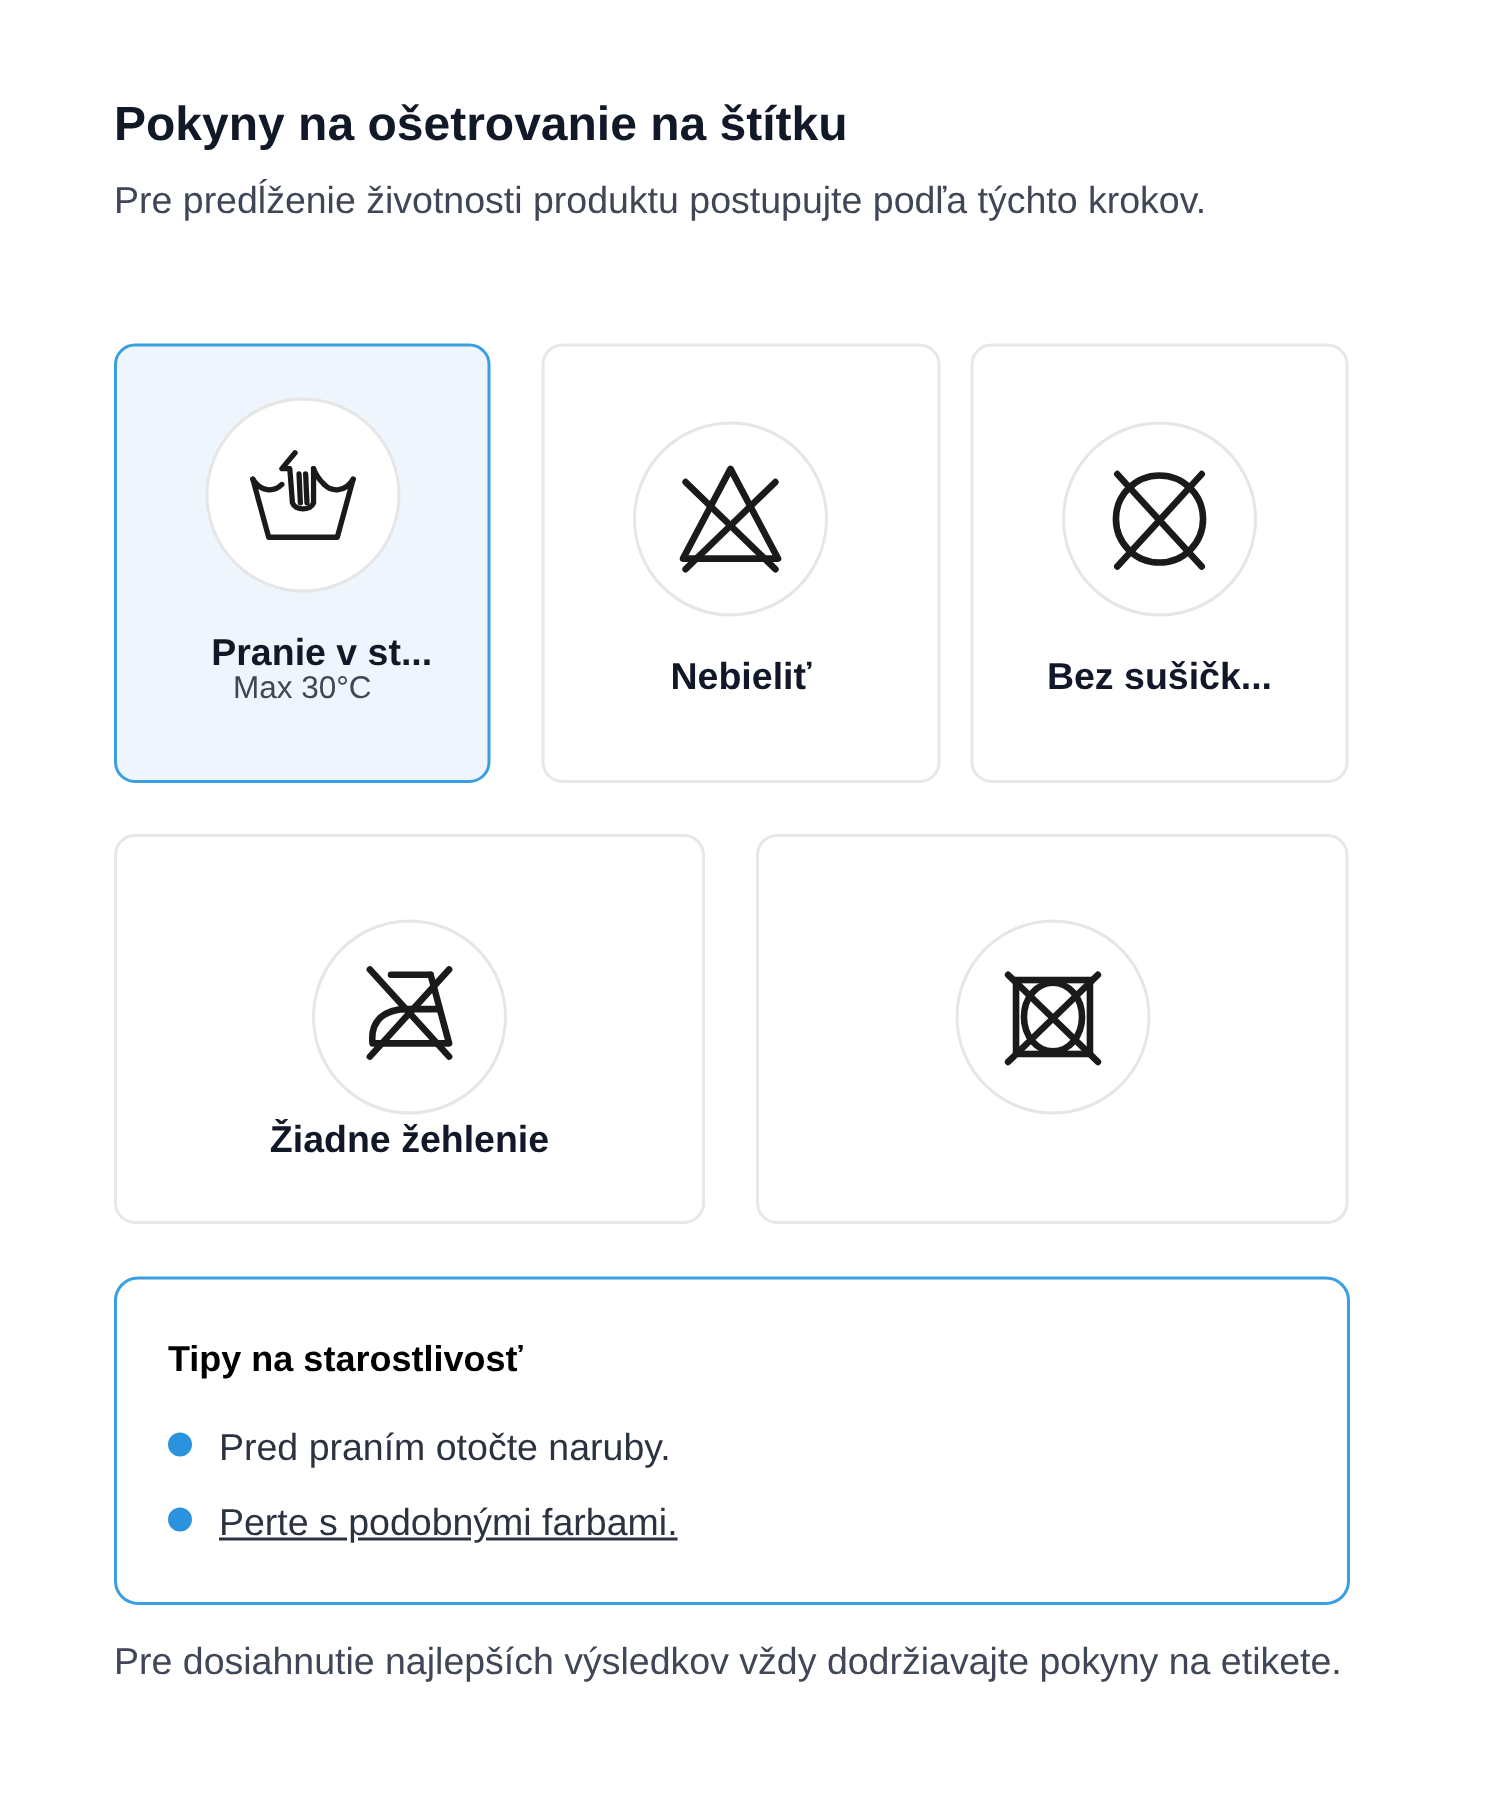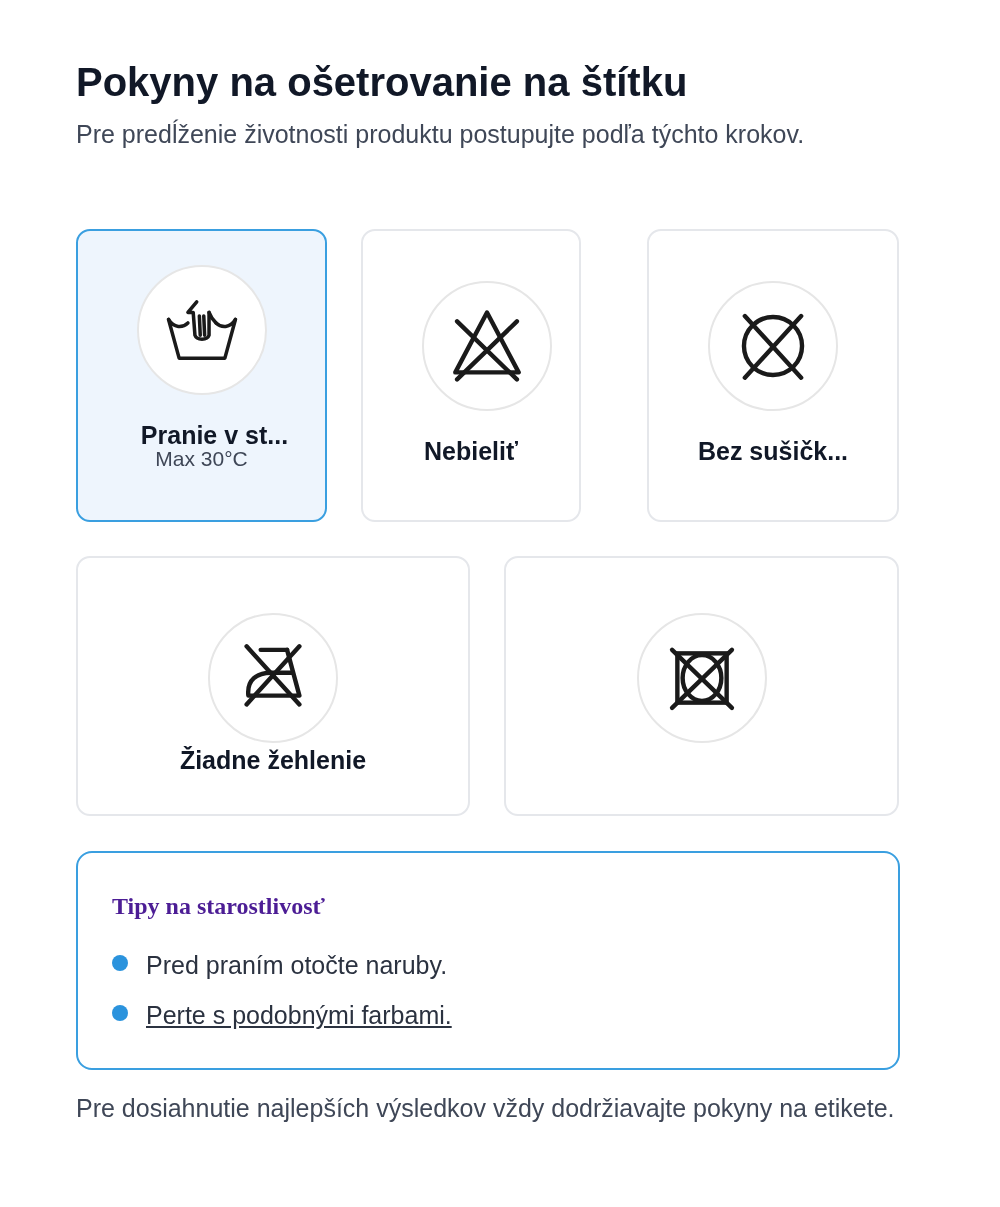--- a/index.html
+++ b/index.html
@@ -1,27 +1,27 @@
 <!DOCTYPE html>
 <html><head>
 <meta charset="utf-8">
 <style>
   html, body { margin: 0; padding: 0; background: #ffffff; }
   body { width: 1000px; height: 1207px; position: relative; font-family: "Liberation Sans", sans-serif; color: #111827; overflow: hidden; }
   .panel { position: absolute; left: 50px; top: 40px; width: 900px; height: 1140px; background: #ffffff; }
-  .title { position: absolute; left: 76px; top: 60px; font-size: 40px; font-weight: bold; color: #111827; letter-spacing: 0; line-height: 44px; margin: 0; }
+  .title { position: absolute; left: 76px; top: 60px; font-size: 32px; font-weight: bold; color: #111827; letter-spacing: 0; line-height: 44px; margin: 0; }
   .subtitle { position: absolute; left: 76px; top: 112px; width: 820px; font-size: 25px; line-height: 44px; color: #3f4757; margin: 0; }
   .card { position: absolute; box-sizing: border-box; border: 2px solid #e5e7eb; border-radius: 14px; background: #ffffff; cursor: pointer; }
   .card.selected { background: #eef5fd; border-color: #3a9fe0; }
   .icon-circle { position: absolute; width: 130px; height: 130px; border-radius: 50%; background: #ffffff; border: 2px solid #e6e6e6; box-sizing: border-box; display: flex; align-items: center; justify-content: center; }
   .icon-circle svg { width: 88px; height: 88px; }
   .card-label { position: absolute; left: 0; right: 0; text-align: center; font-weight: bold; font-size: 25px; color: #111827; white-space: nowrap; overflow: hidden; text-overflow: ellipsis; padding: 0 14px; }
   .card-sub { position: absolute; left: 0; right: 0; text-align: center; font-size: 21px; color: #3f4757; }
   .tips { position: absolute; left: 76px; top: 851px; width: 824px; height: 219px; box-sizing: border-box; border: 2px solid #3a9fe0; border-radius: 16px; background: #ffffff; }
-  .tips-title { position: absolute; left: 34px; top: 40px; font-size: 24px; font-weight: bold; color: #4c1d95; margin: 0; font-family: Liberation Serif, serif; }
+  .tips-title { position: absolute; left: 34px; top: 40px; font-size: 24px; font-weight: bold; color: #000000; margin: 0; }
   .tip { position: absolute; left: 34px; font-size: 25px; color: #2b3240; display: flex; align-items: flex-start; }
   .tip .dot { width: 16px; height: 16px; border-radius: 50%; background: #2b93dd; margin-top: 4px; margin-right: 18px; flex: none; }
   .footer { position: absolute; left: 76px; top: 1087px; width: 840px; font-size: 25px; line-height: 42px; color: #3f4757; margin: 0; }
 </style>
 </head>
 <body>
 
 <div class="panel"></div>
 
 <h1 class="title">Pokyny na ošetrovanie na štítku</h1>
@@ -36,21 +36,21 @@
       <path d="M44 18 L34 30 L40 30 L42 56 C44 62 56 62 58 56 L58 30"></path>
       <path d="M47 34 L48 56"></path>
       <path d="M52 34 L53 56"></path>
       <path d="M58 30 C60 36 64 40 66 42"></path>
     </svg>
   </div>
   <div class="card-label" style="top:190px;padding-left:40px;">Pranie v st...</div>
   <div class="card-sub" style="top:216px;">Max 30°C</div>
 </div>
 
-<div class="card" style="left:361px; top:229px; width:220px; height:293px;">
+<div class="card" style="left:361px; top:229px; width:266px; height:293px;">
   <div class="icon-circle" style="left:59px; top:50px;">
     <svg viewBox="0 0 100 100" fill="none" stroke="#1a1a1a" stroke-width="5" stroke-linecap="round" stroke-linejoin="round">
       <path d="M50 12 L86 80 L14 80 Z"></path>
       <path d="M16 22 L84 88"></path>
       <path d="M84 22 L16 88"></path>
     </svg>
   </div>
   <div class="card-label" style="top:206px;">Nebieliť</div>
 </div>
 

